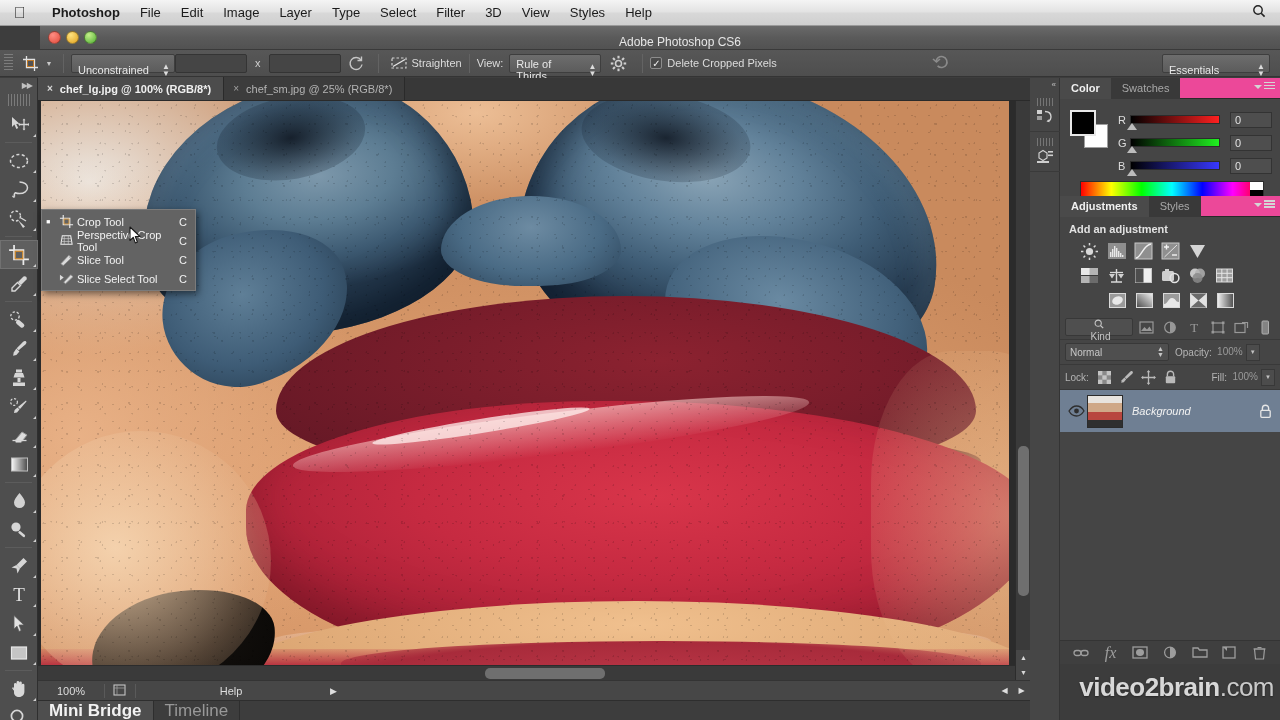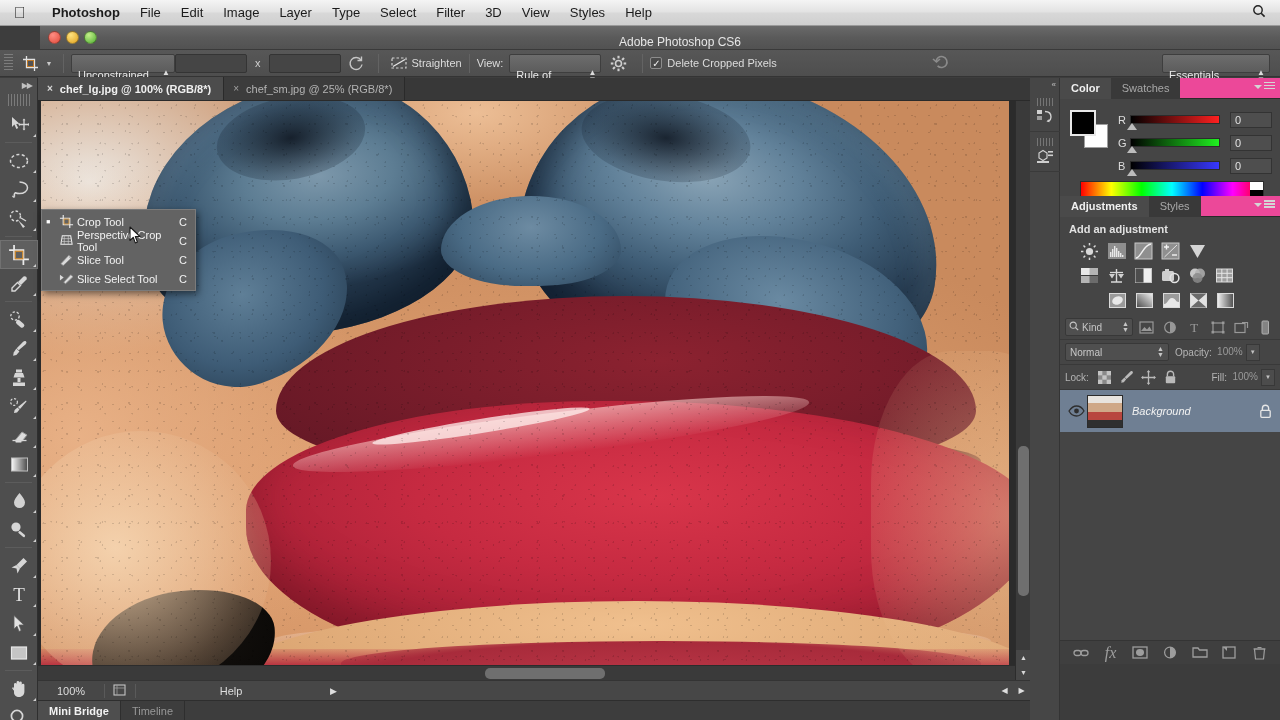--- a/index.html
+++ b/index.html
@@ -46,21 +46,21 @@
   }
   .grip { width: 9px; height: 18px; margin: 0 5px 0 4px;
     background: repeating-linear-gradient(to bottom, #8a8a8a 0 1px, transparent 1px 3px);
     opacity: .75; }
   .opt-toolicon { width: 24px; height: 21px; display: flex; align-items: center; justify-content: center; }
   .opt-caret { width: 14px; text-align: center; font-size: 7px; color: #c8c8c8; }
   .vsep { width: 1px; height: 19px; background: #3b3b3b; border-right: 1px solid #636363; margin: 0 7px; }
   .ps-select {
     height: 19px; background: linear-gradient(to bottom,#6d6d6d,#5c5c5c);
     border: 1px solid #3e3e3e; border-radius: 2px; color: #e8e8e8;
-    font-size: 11px; display: inline-flex; align-items: flex-start; padding: 14px 4px 0 6px;
+    font-size: 11px; display: inline-flex; align-items: center; padding: 14px 4px 0 6px;
   }
   .ps-select .arr { margin-left: 7px; font-size: 8px; line-height: 7px; color: #dcdcdc;
     display: flex; flex-direction: column; }
   .ps-field {
     height: 19px; width: 72px; background: #454545; border: 1px solid #343434;
     border-radius: 2px; color: #ddd; font-size: 11px; line-height: 17px; padding: 0 5px;
   }
   .xsep { font-size: 11px; color: #cfcfcf; margin: 0 8px; }
   .opt-lbl { font-size: 11px; color: #dcdcdc; white-space: nowrap; }
   .cbox { width: 12px; height: 12px; border: 1px solid #8c8c8c; background: #4a4a4a;
@@ -134,21 +134,21 @@
   .st-sep { width: 1px; height: 14px; background: #343434; border-right: 1px solid #5a5a5a; }
   .st-ico { width: 30px; display: flex; align-items: center; justify-content: center; }
   .st-text { width: 190px; text-align: center; }
   .st-arrow { font-size: 9px; padding-left: 4px; }
   .st-pad { flex: 1; }
   .st-nav { width: 17px; display: flex; align-items: center; justify-content: center; font-size: 8px; }
 
   
   .bottomtabs { position: absolute; left: 38px; top: 700px; width: 992px; height: 20px;
     background: #3d3d3d; border-top: 1px solid #2e2e2e; display: flex; align-items: center; }
-  .btab { height: 19px; display: flex; align-items: center; padding: 0 11px; font-size: 11px;
+  .btab { height: 19px; display: flex; align-items: center; padding: 0 11px; font-size: 17px;
     border-right: 1px solid #2e2e2e; }
   .btab.active { background: #4e4e4e; color: #f2f2f2; font-weight: bold; }
   .btab.inactive { background: #3d3d3d; color: #989898; }
 
   
   .minidock { position: absolute; top: 78px; left: 1030px; width: 30px; height: 642px;
     background: #464646; border-right: 1px solid #343434; }
   .md-collapse { height: 14px; color: #c0c0c0; font-size: 8px; text-align: right;
     padding-right: 4px; line-height: 14px; letter-spacing: -1px; }
   .md-btn { width: 30px; height: 40px; border-bottom: 1px solid #3a3a3a;
@@ -201,21 +201,21 @@
   .adjpanel { height: 98px; padding: 6px 0 0 0; }
   .adj-title { font-size: 11px; color: #e2e2e2; font-weight: bold; padding: 0 0 5px 9px; }
   .adjrow { display: flex; justify-content: flex-start; padding-left: 16px; margin-bottom: 3px; }
   .adjbtn { width: 27px; height: 22px; display: flex; align-items: center; justify-content: center; }
 
   
   .lay-filter { height: 25px; display: flex; align-items: center; padding: 0 5px;
     border-bottom: 1px solid #393939; gap: 4px; }
   .kindbox { width: 72px; height: 18px; background: #4f4f4f; border: 1px solid #383838;
     border-radius: 2px; display: flex; align-items: center; font-size: 10px; color: #c6c6c6;
-    padding: 0 3px; }
+    padding: 0 3px; flex-direction: column; }
   .kind-lbl { flex: 1; padding-left: 3px; }
   .kind-arr { font-size: 7px; line-height: 6px; display: flex; flex-direction: column; color: #c6c6c6; }
   .filt-ico { width: 21px; height: 18px; display: flex; align-items: center; justify-content: center; opacity: .6; }
   .lay-blend { height: 25px; display: flex; align-items: center; padding: 0 5px;
     border-bottom: 1px solid #393939; }
   .blendsel { width: 104px; height: 18px; background: #4f4f4f; border: 1px solid #383838;
     border-radius: 2px; display: flex; align-items: center; font-size: 10px; color: #c8c8c8;
     padding: 0 4px; }
   .blendsel .bl { flex: 1; }
   .op-lbl { font-size: 10px; color: #b4b4b4; margin-left: 6px; }
@@ -1103,14 +1103,17 @@
             <svg width="13" height="14" viewBox="0 0 13 14">
                 <path d="M1.5 3h10l-1 10h-8z" fill="none" stroke="#d0d0d0" stroke-width="1.2"></path>
                 <path d="M0.5 3h12M4.5 1.5h4" stroke="#d0d0d0" stroke-width="1.2"></path>
               </svg>
           </span>
         </div>
       </div>
     </div>
   </div>
 
+  <div class="watermark">
+    <span>video2brain</span><span class="lt">.com</span>
+  </div>
 
 </div>
 
 </body></html>

